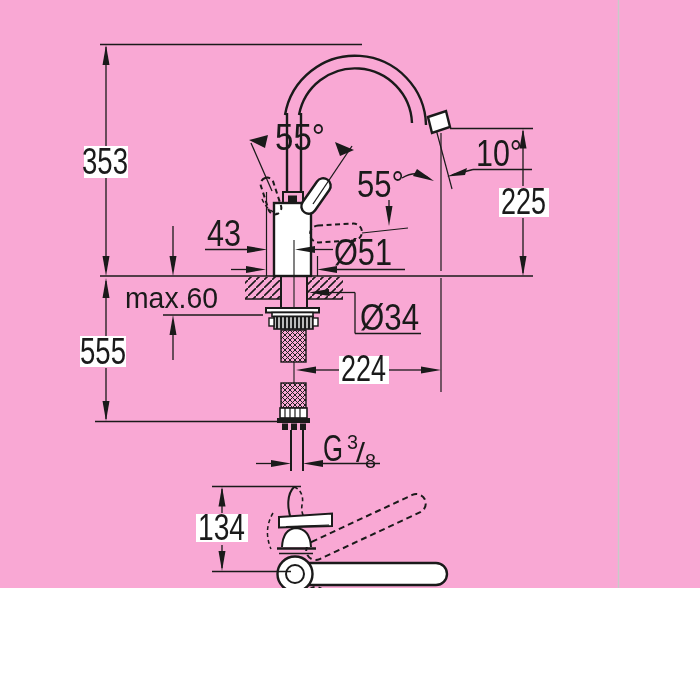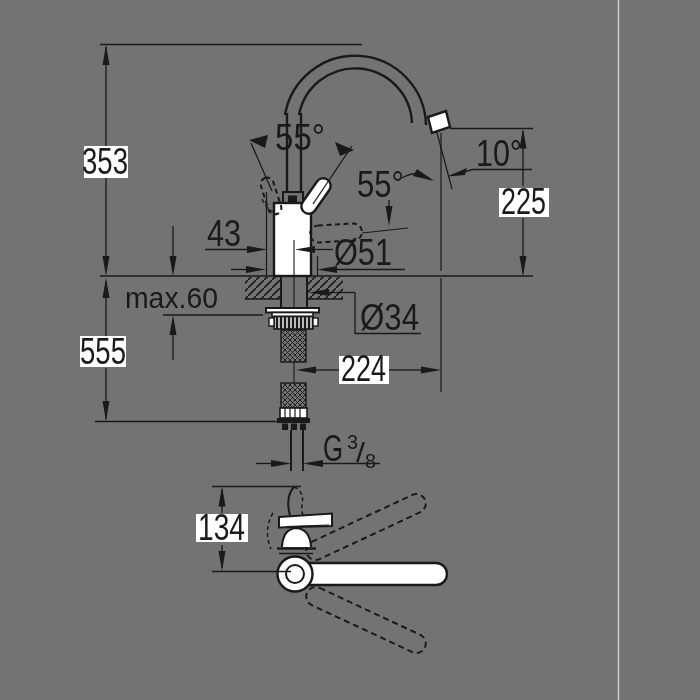--- a/index.html
+++ b/index.html
@@ -1,16 +1,16 @@
 <!DOCTYPE html>
 <html><head>
 <meta charset="utf-8">
 <style>
   html,body{margin:0;padding:0;background:#fff;}
-  .stage{position:relative;width:700px;height:700px;background:#737373;overflow:hidden;
+  .stage{position:relative;width:700px;height:588px;background:#f9a8d4;overflow:hidden;
          font-family:"Liberation Sans", sans-serif;}
   svg{position:absolute;left:0;top:0;}
   svg text{fill:#1a1a1a;font-family:"Liberation Sans", sans-serif;}
 </style>
 </head>
 <body>
 
 <div class="stage">
 <svg width="700" height="700" viewBox="0 0 700 700">
   <defs>

